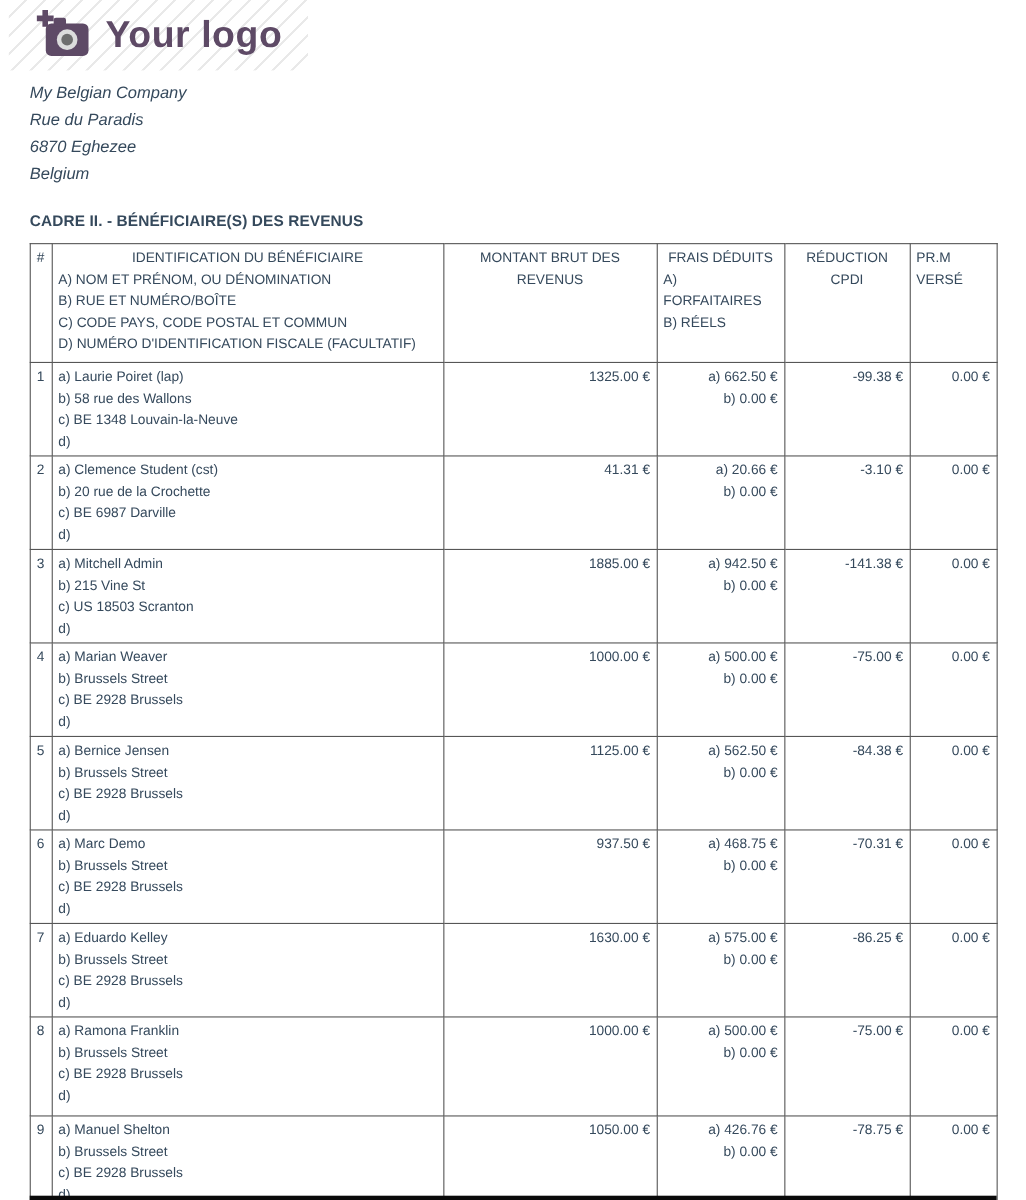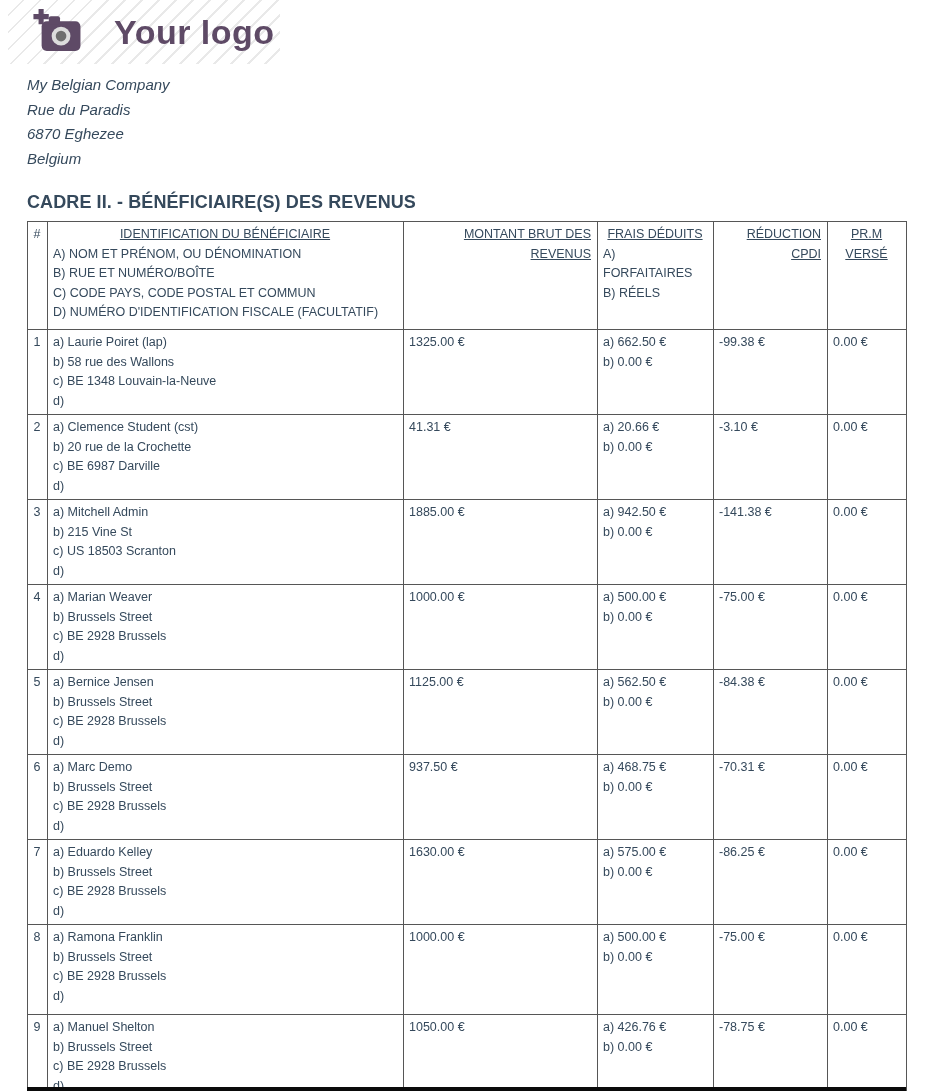--- a/index.html
+++ b/index.html
@@ -2,50 +2,50 @@
 <html><head>
 <meta charset="utf-8">
 <style>
   html,body{margin:0;padding:0;background:#ffffff;}
   body{font-family:"Liberation Sans", sans-serif; color:#35495c;}
   .page{position:relative;width:933px;height:1091px;background:#fff;overflow:hidden;}
 
   
   .logo-stripes{position:absolute;left:8px;top:0;width:272px;height:64px;
     background:repeating-linear-gradient(135deg,transparent 0 10px,#e9e9e9 10px 12px);}
-  .logo-row{position:absolute;left:33px;top:9px;display:flex;align-items:center;gap:29px;}
+  .logo-row{position:absolute;left:33px;top:9px;display:flex;align-items:center;gap:11px;}
   .logo-text{font-size:34px;font-weight:bold;color:#5e4a66;letter-spacing:0.5px;line-height:46px;}
   .logo-icon{display:block;}
 
   
   .address{position:absolute;left:27px;top:73px;font-size:15px;line-height:24.5px;font-style:italic;}
 
   
-  .section-title{position:absolute;left:27px;top:192px;font-size:18px;font-weight:bold;letter-spacing:0.1px;}
+  .section-title{position:absolute;left:27px;top:192px;font-size:14px;font-weight:bold;letter-spacing:0.1px;}
 
   
   table.benef{position:absolute;left:27px;top:221px;width:879px;border-collapse:collapse;
     table-layout:fixed;font-size:12.5px;line-height:19.5px;}
   table.benef th, table.benef td{border:1px solid #565656;vertical-align:top;
     padding:3px 6px 3px 5px;font-weight:normal;overflow:hidden;}
   col.c-num{width:20px;} col.c-ident{width:356px;} col.c-gross{width:194px;}
   col.c-fees{width:116px;} col.c-cpdi{width:114px;} col.c-prm{width:79px;}
 
   thead tr{height:108px;}
   th.col-num{text-align:center;padding-left:2px;padding-right:2px;}
-  .th-title{text-align:center;text-decoration:underline;}
+  .th-title{text-align:center;}
   .th-line{text-align:left;}
-  th.col-gross .th-title, th.col-cpdi .th-title{text-align:right;}
-  th.col-prm .th-title{text-align:center;}
+  th.col-gross .th-title, th.col-cpdi .th-title{text-align:center;}
+  th.col-prm .th-title{text-align:left;}
 
   tbody tr{height:83px;}
   tbody tr:nth-child(8){height:90px;}
   tbody tr:nth-child(9){height:88px;}
   td.col-num{text-align:center;vertical-align:middle;padding-left:2px;padding-right:2px;}
-  td.num-cell{text-align:left;}
+  td.num-cell{text-align:right;}
 
   .table-bottom-bar{position:absolute;left:27px;top:1087px;width:879px;height:4px;background:#0a0a0a;}
 </style>
 </head>
 <body>
 
 <div class="page">
 
   <div class="logo-stripes"></div>
 

